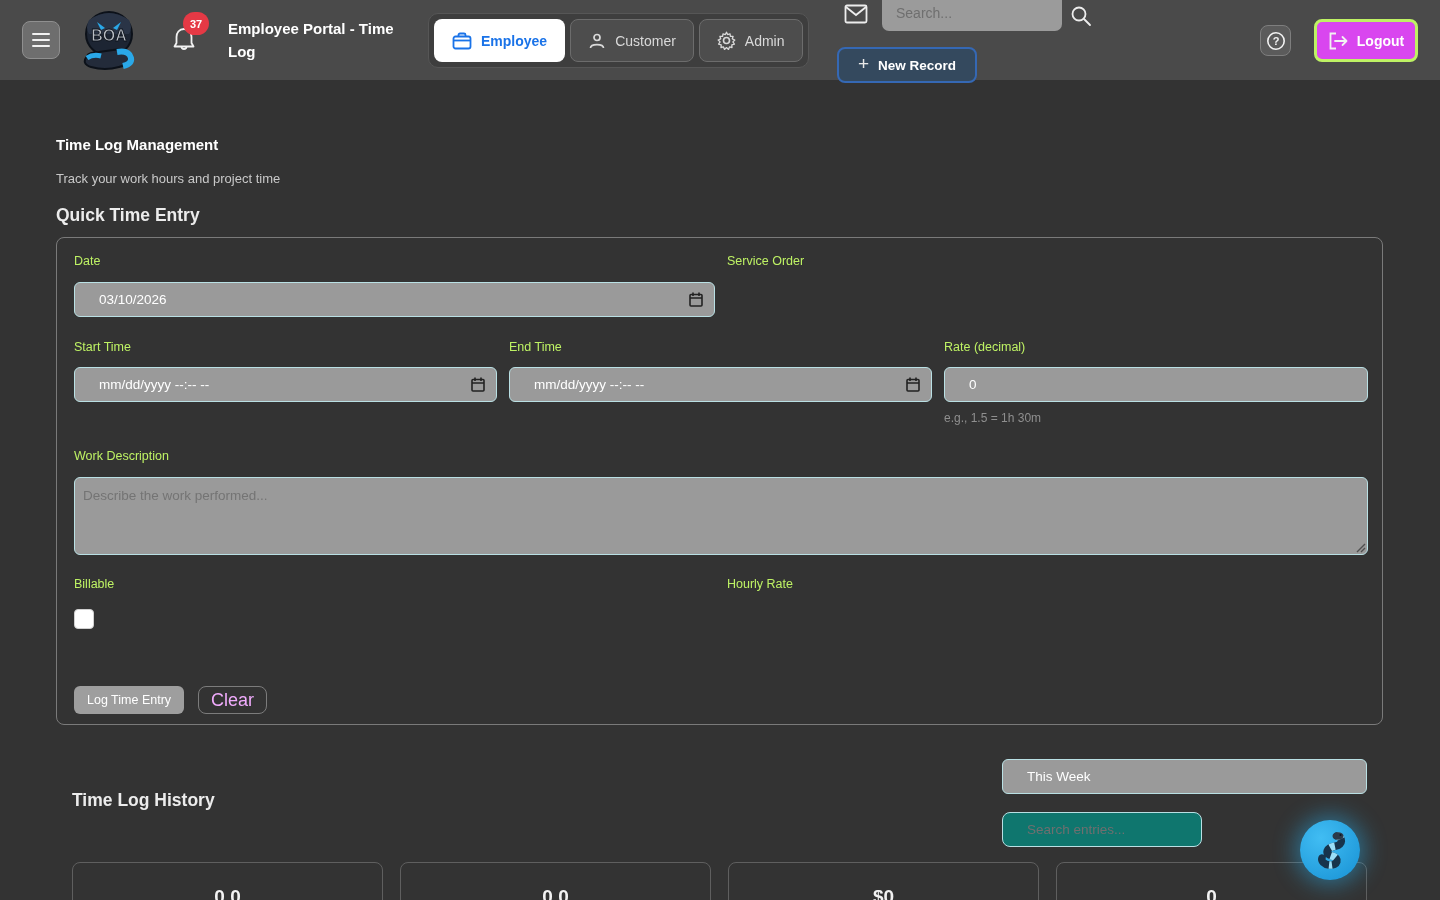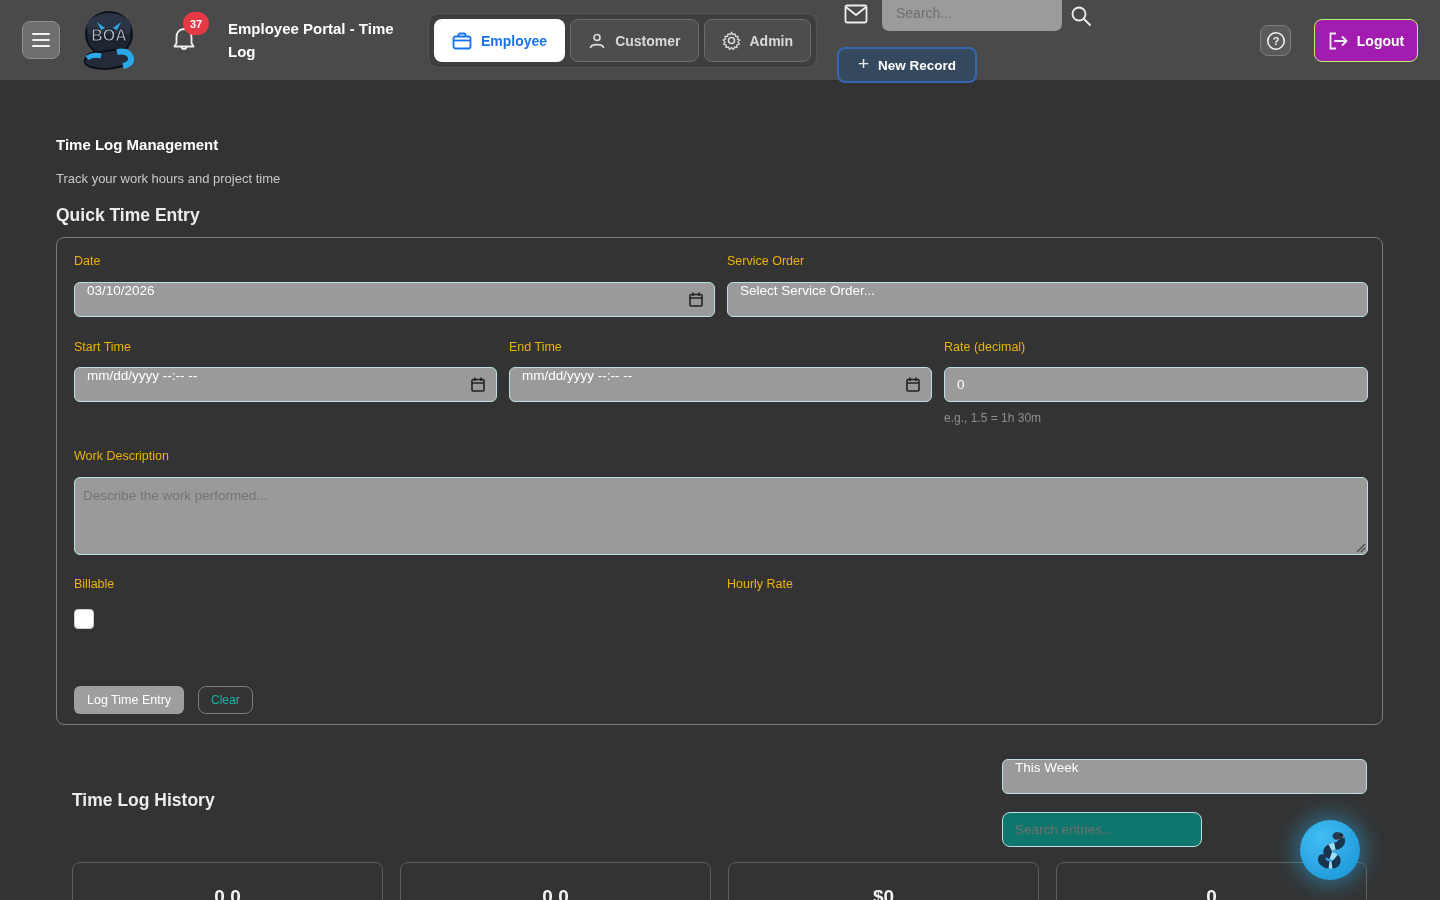--- a/index.html
+++ b/index.html
@@ -43,21 +43,21 @@
     position:absolute; left:428px; top:13px; height:55px;
     background:#3e3e3e; border:1px solid #565656; border-radius:10px;
     display:flex; align-items:center; gap:5px; padding:0 5px;
   }
   .tab {
     height:43px; border-radius:8px; display:flex; align-items:center; gap:9px;
     padding:0 17px; font-size:14px; font-weight:bold; cursor:pointer;
     background:transparent; border:1px solid transparent; color:#d9d9d9;
   }
   .tab.active { background:#ffffff; color:#1a73e8; }
-  .tab.inactive { background:#4d4d4d; border:1px solid #6c6c6c; font-weight:bold; }
+  .tab.inactive { background:#4d4d4d; border:1px solid #6c6c6c; font-weight:normal; }
 
   .mail-icon { position:absolute; left:844px; top:4px; }
   .nav-search {
     position:absolute; left:882px; top:-6px; width:180px; height:37px;
     background:#9b9b9b; border:none; border-radius:7px; outline:none;
     font-size:14px; padding:0 14px; color:#333;
     font-family:"Liberation Sans", sans-serif;
   }
   .nav-search::placeholder { color:#6f6f6f; }
   .mag-icon { position:absolute; left:1069px; top:4px; }
@@ -71,42 +71,42 @@
   }
   .new-record .plus { font-size:19px; font-weight:normal; color:#e8e8e8; margin-top:-2px; }
 
   .help-btn {
     position:absolute; left:1260px; top:25px; width:31px; height:31px;
     background:#5b5b5b; border:1px solid #7e7e7e; border-radius:8px;
     display:flex; align-items:center; justify-content:center; cursor:pointer;
   }
   .logout-btn {
     position:absolute; left:1314px; top:19px; width:104px; height:43px;
-    background:#a21caf; border:1px solid #bef264; border-radius:8px;
+    background:#d946ef; border:3px solid #bef264; border-radius:8px;
     color:#fff; font-size:14px; font-weight:bold; cursor:pointer;
     display:flex; align-items:center; justify-content:center; gap:9px;
     font-family:"Liberation Sans", sans-serif;
   }
 
   
   .page-title { position:absolute; left:56px; top:136px; font-size:15px; font-weight:bold; color:#fff; }
   .page-subtitle { position:absolute; left:56px; top:171px; font-size:13px; color:#c9c9c9; }
   .section-heading { position:absolute; font-size:17.5px; font-weight:bold; color:#ececec; }
 
   .panel {
     position:absolute; left:56px; top:237px; width:1327px; height:488px;
     border:1px solid #7a7a7a; border-radius:8px;
   }
-  .f-label { position:absolute; font-size:12.5px; color:#eab308; }
+  .f-label { position:absolute; font-size:12.5px; color:#bef264; }
   .f-hint  { position:absolute; font-size:12px; color:#8f8f8f; }
 
   .inputbox {
     position:absolute; height:35px; background:#9a9a9a;
     border:1px solid #b9e0e4; border-radius:6px;
-    display:flex; align-items:flex-start; padding:0 12px;
+    display:flex; align-items:center; padding:0 24px;
     font-size:13.5px; color:#fff; cursor:text;
   }
   .inputbox .cal { position:absolute; right:11px; top:9px; }
   input.inputbox, textarea.inputarea {
     font-family:"Liberation Sans", sans-serif; outline:none; width:100%;
   }
   input.inputbox { color:#fff; }
   input.inputbox::placeholder { color:#6f6f6f; }
 
   .inputarea {
@@ -121,21 +121,21 @@
     border:1px solid #d0d0d0; border-radius:4px; cursor:pointer;
   }
 
   .btn-primary {
     position:absolute; background:#9e9e9e; border:none; border-radius:6px;
     color:#fff; font-size:12.5px; padding:0 13px; height:28px; cursor:pointer;
     font-family:"Liberation Sans", sans-serif;
   }
   .btn-ghost {
     position:absolute; background:transparent; border:1px solid #7c7c7c; border-radius:8px;
-    color:#14b8a6; font-size:12px; padding:0 12px; height:28px; cursor:pointer;
+    color:#f0abfc; font-size:18px; padding:0 12px; height:28px; cursor:pointer;
     font-family:"Liberation Sans", sans-serif;
   }
 
   
   .stat-card {
     position:absolute; top:862px; width:311px; height:60px;
     border:1px solid #5f5f5f; border-radius:8px; text-align:center;
   }
   .stat-card .val { margin-top:23px; font-size:19px; font-weight:bold; color:#f2f2f2; }
 
@@ -248,23 +248,20 @@
   <div class="f-label" style="left:17px; top:16px;">Date</div>
   <div class="inputbox" style="left:17px; top:44px; width:641px;">
     <span>03/10/2026</span>
     <svg class="cal" width="14" height="15" viewBox="0 0 14 15">
       <rect x="1" y="2.5" width="12" height="11.5" rx="1" fill="none" stroke="#222" stroke-width="1.6"></rect>
       <path d="M4 0.5 V4 M10 0.5 V4 M1 6 H13" stroke="#222" stroke-width="1.6"></path>
     </svg>
   </div>
 
   <div class="f-label" style="left:670px; top:16px;">Service Order</div>
-  <div class="inputbox" style="left:670px; top:44px; width:641px;">
-    <span>Select Service Order...</span>
-  </div>
 
   <div class="f-label" style="left:17px; top:102px;">Start Time</div>
   <div class="inputbox" style="left:17px; top:129px; width:423px;">
     <span>mm/dd/yyyy --:-- --</span>
     <svg class="cal" width="14" height="15" viewBox="0 0 14 15">
       <rect x="1" y="2.5" width="12" height="11.5" rx="1" fill="none" stroke="#222" stroke-width="1.6"></rect>
       <path d="M4 0.5 V4 M10 0.5 V4 M1 6 H13" stroke="#222" stroke-width="1.6"></path>
     </svg>
   </div>
 

